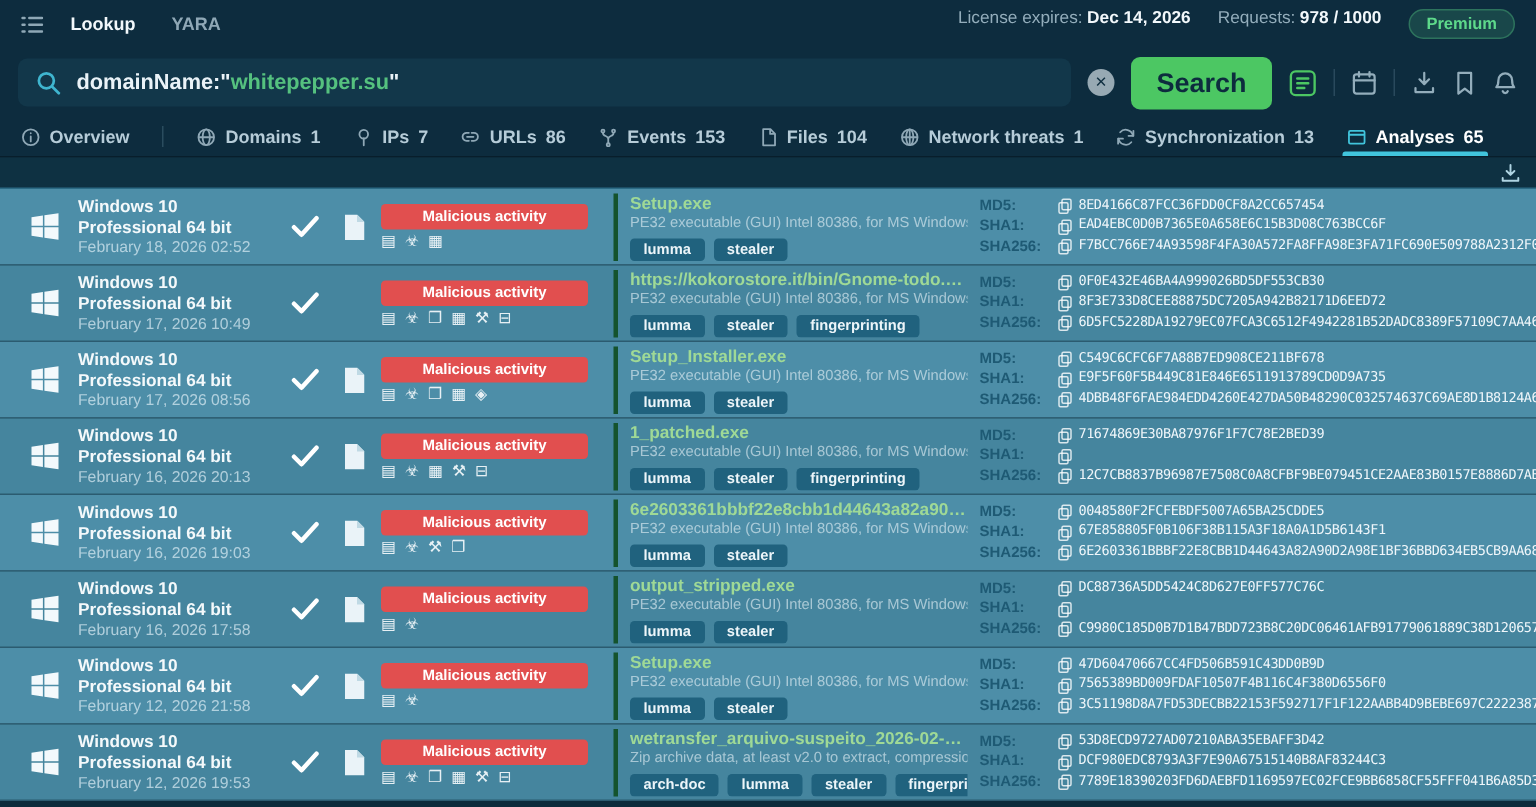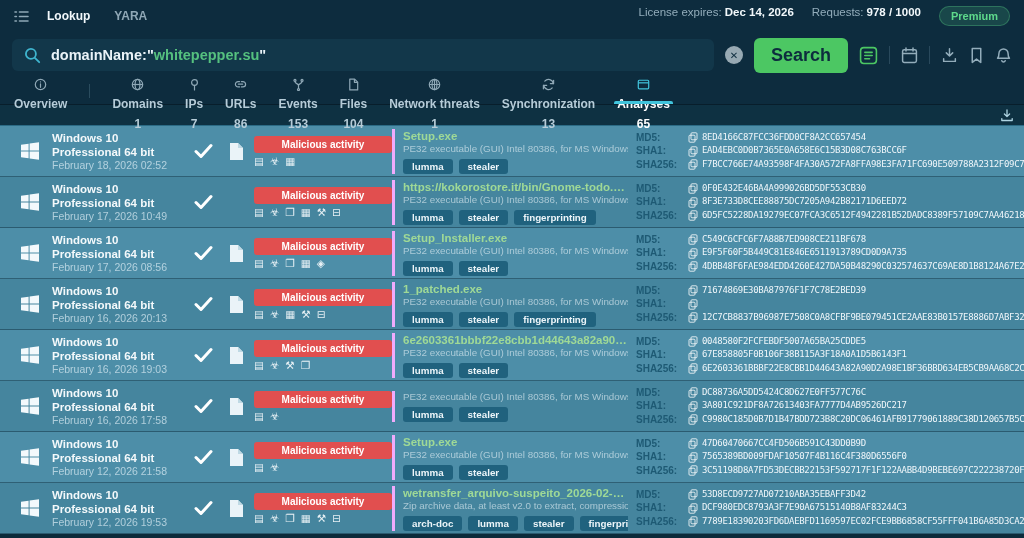--- a/index.html
+++ b/index.html
@@ -22,21 +22,21 @@
   .search-input { flex:1; height:32px; background:#12374A; border-radius:6px; display:flex; align-items:center; padding:0 12px; gap:10px; cursor:text; }
   .query { font-size:14.5px; font-weight:600; color:#EAF3F8; white-space:nowrap; }
   .query .term { color:#55C17F; }
   .clear-btn { width:18px; height:18px; border-radius:50%; background:#97A9B3; color:#0D2C3E; font-size:10px; font-weight:bold; display:flex; align-items:center; justify-content:center; cursor:pointer; }
   .search-btn { background:#4CC763; color:#0D2C3E; font-size:18px; font-weight:bold; border:none; border-radius:6px; padding:7px 17px; cursor:pointer; }
   .sb-icon { display:flex; align-items:center; cursor:pointer; }
   .sb-sep { width:1px; height:18px; background:#29495C; }
 
   
   .tabsbar { height:27px; background:#0D2C3E; display:flex; align-items:stretch; padding:0 14px; gap:22px; border-bottom:1px solid #081E2B; flex:0 0 auto; }
-  .tab { position:relative; display:flex; align-items:center; gap:6px; font-size:12px; font-weight:600; color:#B6CCD8; cursor:pointer; white-space:nowrap;flex-direction:column; }
+  .tab { position:relative; display:flex; align-items:center; gap:6px; font-size:12px; font-weight:600; color:#B6CCD8; cursor:pointer; white-space:nowrap; }
   .tab-icon { display:flex; align-items:center; color:#8FA8B6; }
   .tab-icon svg { width:13px; height:13px; stroke:currentColor; fill:none; stroke-width:1.3; }
   .tab.active { color:#FFFFFF; }
   .tab.active .tab-icon { color:#41C4DC; }
   .tab.active::after { content:""; position:absolute; left:-3px; right:-3px; bottom:0; height:3px; background:#41C4DC; border-radius:2px 2px 0 0; }
   .tab-sep { width:1px; background:#2A4C5E; margin:6px 0; }
 
   
   .table-toolbar { height:21px; background:#0E3142; display:flex; align-items:center; justify-content:flex-end; padding:0 10px; border-bottom:1px solid #2B6B85; flex:0 0 auto; }
   .export-btn { display:flex; align-items:center; cursor:pointer; }
@@ -49,21 +49,21 @@
   .win-icon { margin-left:20px; width:20px; flex:0 0 auto; display:flex; }
   .os-col { margin-left:12px; width:132px; flex:0 0 auto; }
   .os-name { font-size:11.5px; font-weight:bold; color:#F4F9FB; line-height:14px; }
   .os-date { font-size:10.5px; color:rgba(226,240,247,0.68); line-height:13px; }
   .check-wrap { width:26px; margin-left:6px; flex:0 0 auto; display:flex; justify-content:center; }
   .doc-wrap { width:24px; margin-left:8px; flex:0 0 auto; display:flex; justify-content:center; }
   .verdict-col { width:138px; margin-left:6px; flex:0 0 auto; }
   .badge { background:#E14F4F; color:#fff; font-size:10px; font-weight:bold; text-align:center; border-radius:3px; padding:3px 0; }
   .mini-icons { margin-top:3px; display:flex; gap:6px; }
   .mini-icon { font-size:10.5px; line-height:11px; color:rgba(245,250,252,0.92); font-family:"DejaVu Sans",sans-serif; }
-  .file-col { margin-left:0; width:236px; flex:0 0 auto; border-left:3px solid #f0abfc; padding-left:8px; overflow:hidden; }
+  .file-col { margin-left:17px; width:236px; flex:0 0 auto; border-left:3px solid #14532d; padding-left:8px; overflow:hidden; }
   .filename { font-size:11.5px; font-weight:bold; color:#9FD996; white-space:nowrap; overflow:hidden; text-overflow:ellipsis; line-height:14px; }
   .filedesc { font-size:9.8px; color:rgba(233,243,248,0.6); white-space:nowrap; overflow:hidden; line-height:12px; }
   .tags { margin-top:4px; display:flex; gap:6px; }
   .tag { background:#20627E; color:#ECF5F9; font-size:9.8px; font-weight:bold; padding:2px 9px; border-radius:3px; white-space:nowrap; }
   .hash-col { margin-left:8px; flex:1; min-width:0; }
   .hash-line { display:flex; align-items:center; line-height:13.5px; }
   .hlabel { width:52px; flex:0 0 auto; font-size:10px; color:#1E5A74; font-weight:bold; }
   .copy-btn { width:14px; flex:0 0 auto; display:flex; align-items:center; cursor:pointer; }
   .hval { font-family:"DejaVu Sans Mono","Liberation Mono",monospace; font-size:9px; letter-spacing:-0.3px; color:#EFF6FA; white-space:nowrap; }
 </style>
@@ -614,20 +614,21 @@
           </svg>
         </span>
         <div class="verdict-col">
           <div class="badge">Malicious activity</div>
           <div class="mini-icons">
             <span class="mini-icon">▤</span>
             <span class="mini-icon">☣</span>
           </div>
         </div>
         <div class="file-col">
+          <div class="filename">output_stripped.exe</div>
           <div class="filedesc">PE32 executable (GUI) Intel 80386, for MS Windows, 5 sections</div>
           <div class="tags">
             <span class="tag">lumma</span>
             <span class="tag">stealer</span>
           </div>
         </div>
         <div class="hash-col">
           <div class="hash-line">
             <span class="hlabel">MD5:</span>
             <span class="copy-btn">
@@ -639,21 +640,20 @@
             <span class="hval">DC88736A5DD5424C8D627E0FF577C76C</span>
           </div>
           <div class="hash-line">
             <span class="hlabel">SHA1:</span>
             <span class="copy-btn">
               <svg width="10" height="11" viewBox="0 0 10 11" stroke="rgba(255,255,255,0.8)" fill="none">
                 <rect x="3" y="0.8" width="6" height="7" rx="1"></rect>
                 <rect x="1" y="3.2" width="6" height="7" rx="1"></rect>
               </svg>
             </span>
-            <span class="hval">3A801C921DF8A72613403FA7777D4AB9526DC217</span>
           </div>
           <div class="hash-line">
             <span class="hlabel">SHA256:</span>
             <span class="copy-btn">
               <svg width="10" height="11" viewBox="0 0 10 11" stroke="rgba(255,255,255,0.8)" fill="none">
                 <rect x="3" y="0.8" width="6" height="7" rx="1"></rect>
                 <rect x="1" y="3.2" width="6" height="7" rx="1"></rect>
               </svg>
             </span>
             <span class="hval">C9980C185D0B7D1B47BDD723B8C20DC06461AFB91779061889C38D120657B5CE</span>

